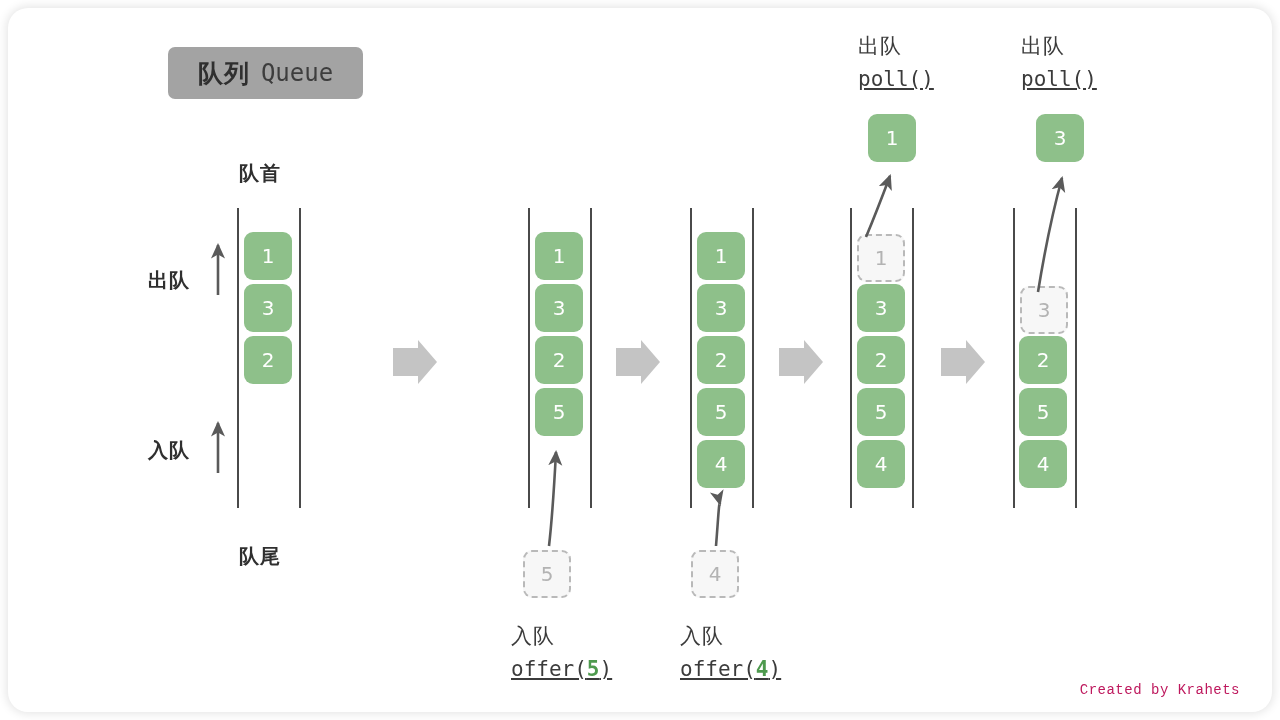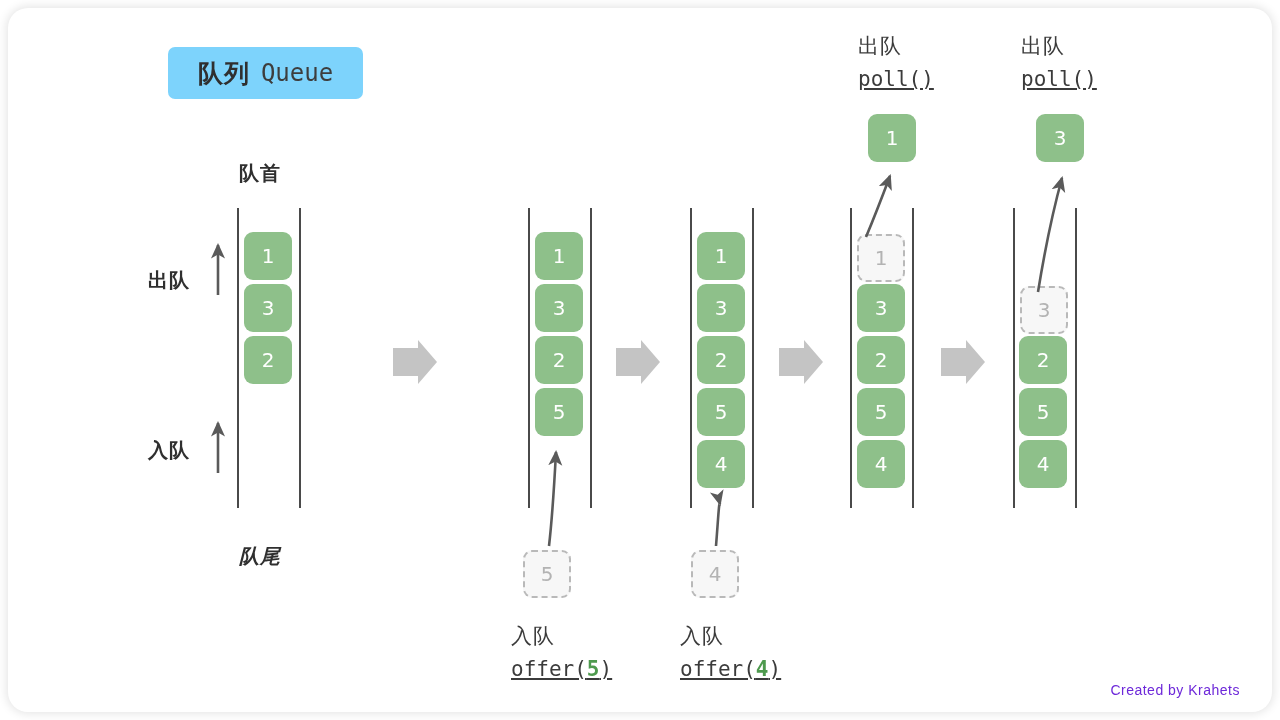--- a/index.html
+++ b/index.html
@@ -27,21 +27,21 @@
     box-shadow: 0 0 10px 2px rgba(0,0,0,0.10);
   }
 
   
   #title-badge {
     position: absolute;
     left: 168px;
     top: 47px;
     width: 195px;
     height: 52px;
-    background: #7dd3fc;
+    background: #a3a3a3;
     border-radius: 7px;
     display: flex;
     align-items: center;
     justify-content: center;
     gap: 11px;
   }
   #title-badge .cn {
     font-size: 25px;
     font-weight: bold;
     color: #2f2f2f;
@@ -116,40 +116,40 @@
     left: 0; top: 0;
     width: 1280px; height: 720px;
     pointer-events: none;
   }
 
   
   #watermark {
     position: absolute;
     right: 40px;
     bottom: 22px;
-    font-family: Liberation Sans, sans-serif;
+    font-family: Liberation Mono, monospace;
     font-size: 14px;
-    color: #6d28d9;
+    color: #be185d;
     letter-spacing: 0.5px;
     text-align: right;
   }
 </style>
 </head>
 <body>
 
 <div id="stage">
   <div id="card"></div>
 
   <div id="title-badge">
     <span class="cn">队列</span>
     <span class="en">Queue</span>
   </div>
 
   <div class="abs hdr-cn" style="left:239px; top:160px;text-align:right;">队首</div>
-  <div class="abs hdr-cn" style="left:239px; top:543px;font-style:italic;">队尾</div>
+  <div class="abs hdr-cn" style="left:239px; top:543px;">队尾</div>
 
   <div class="abs side-cn" style="left:148px; top:267px;">出队</div>
   <div class="abs side-cn" style="left:148px; top:437px;">入队</div>
 
   <div class="rail" style="left:237px; top:208px; height:300px;"></div>
   <div class="rail" style="left:299px; top:208px; height:300px;"></div>
 
   <div class="box" style="left:244px; top:232px;">1</div>
   <div class="box" style="left:244px; top:284px;">3</div>
   <div class="box" style="left:244px; top:336px;">2</div>

